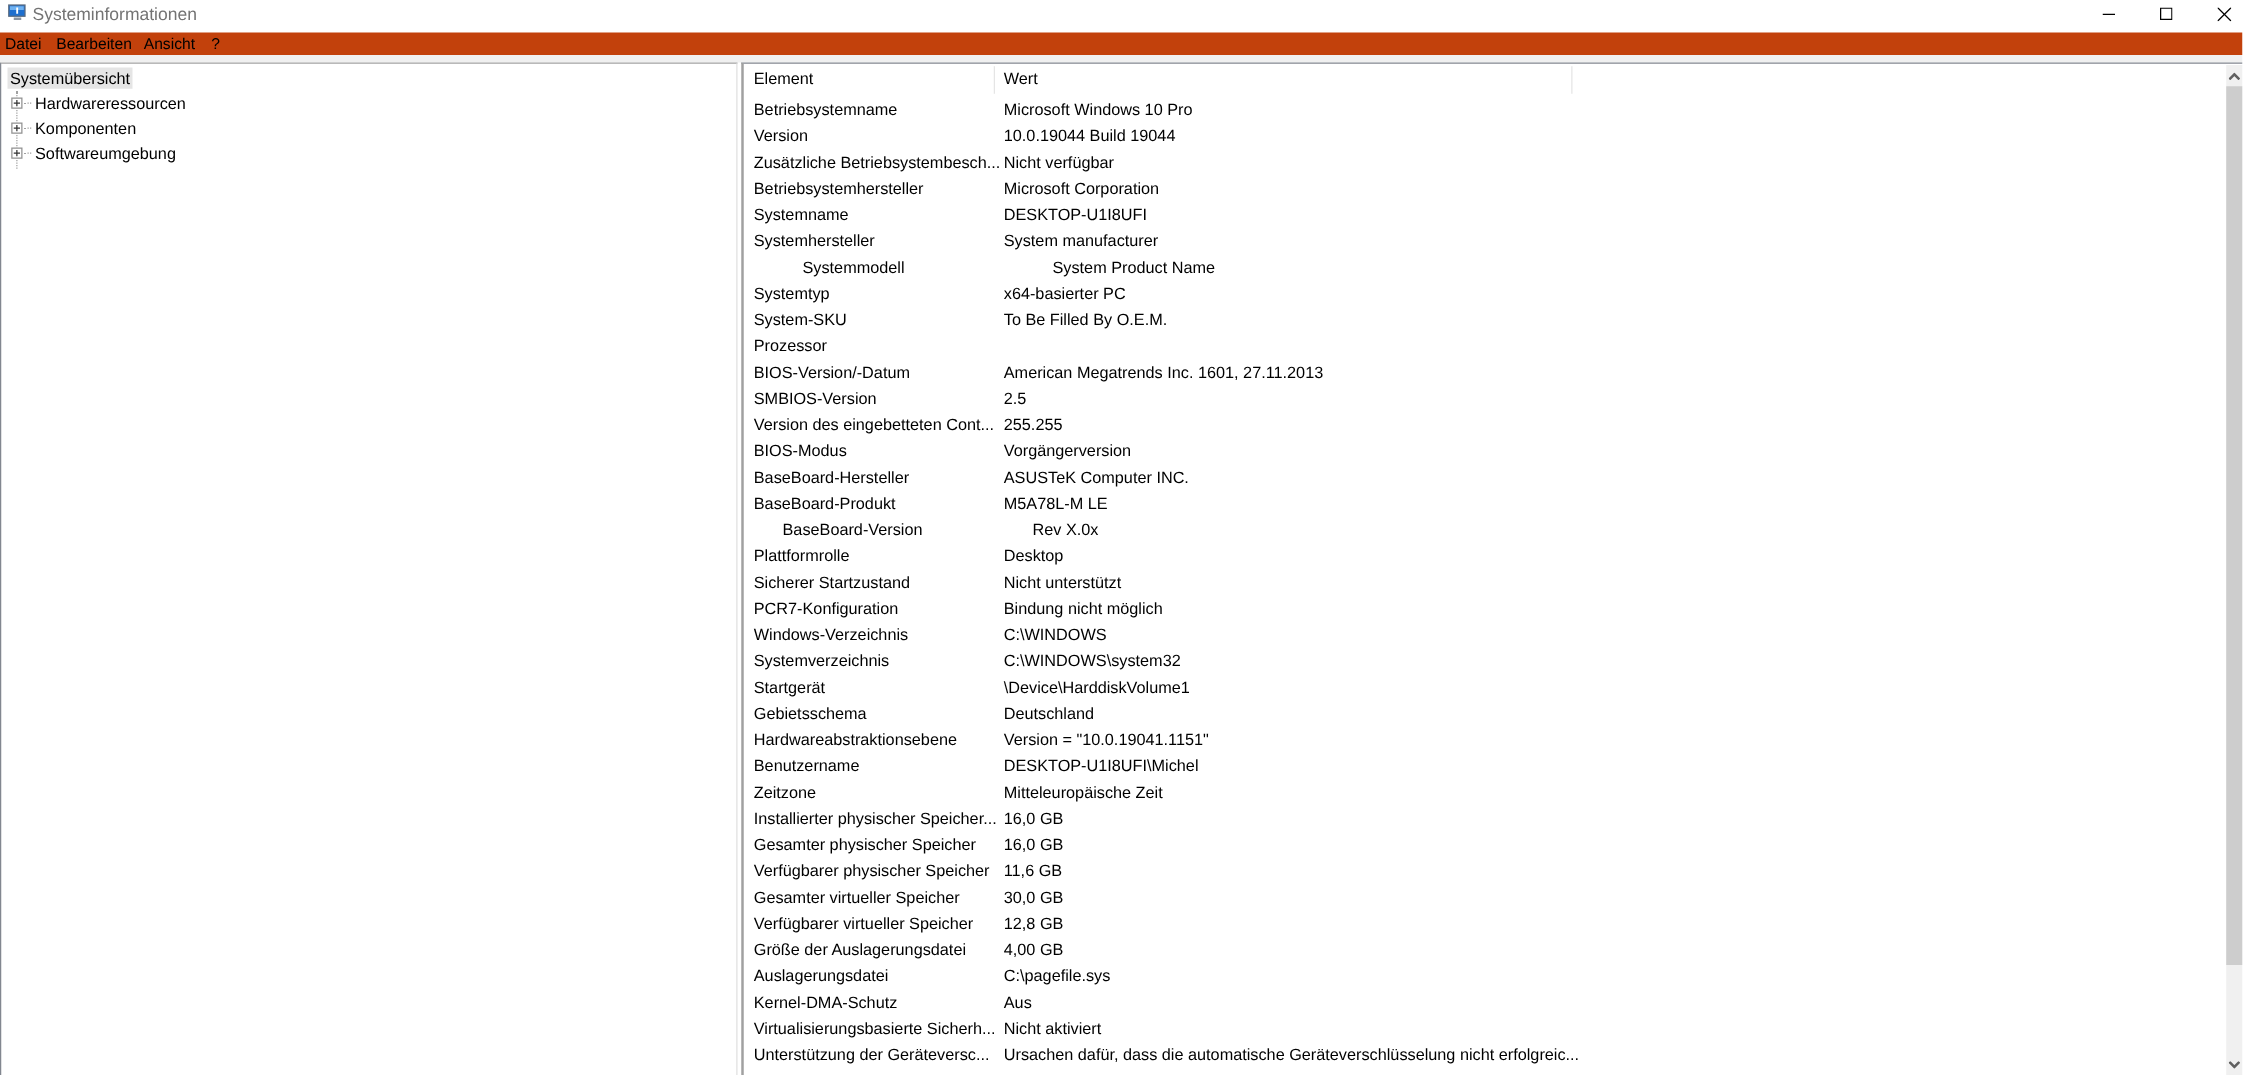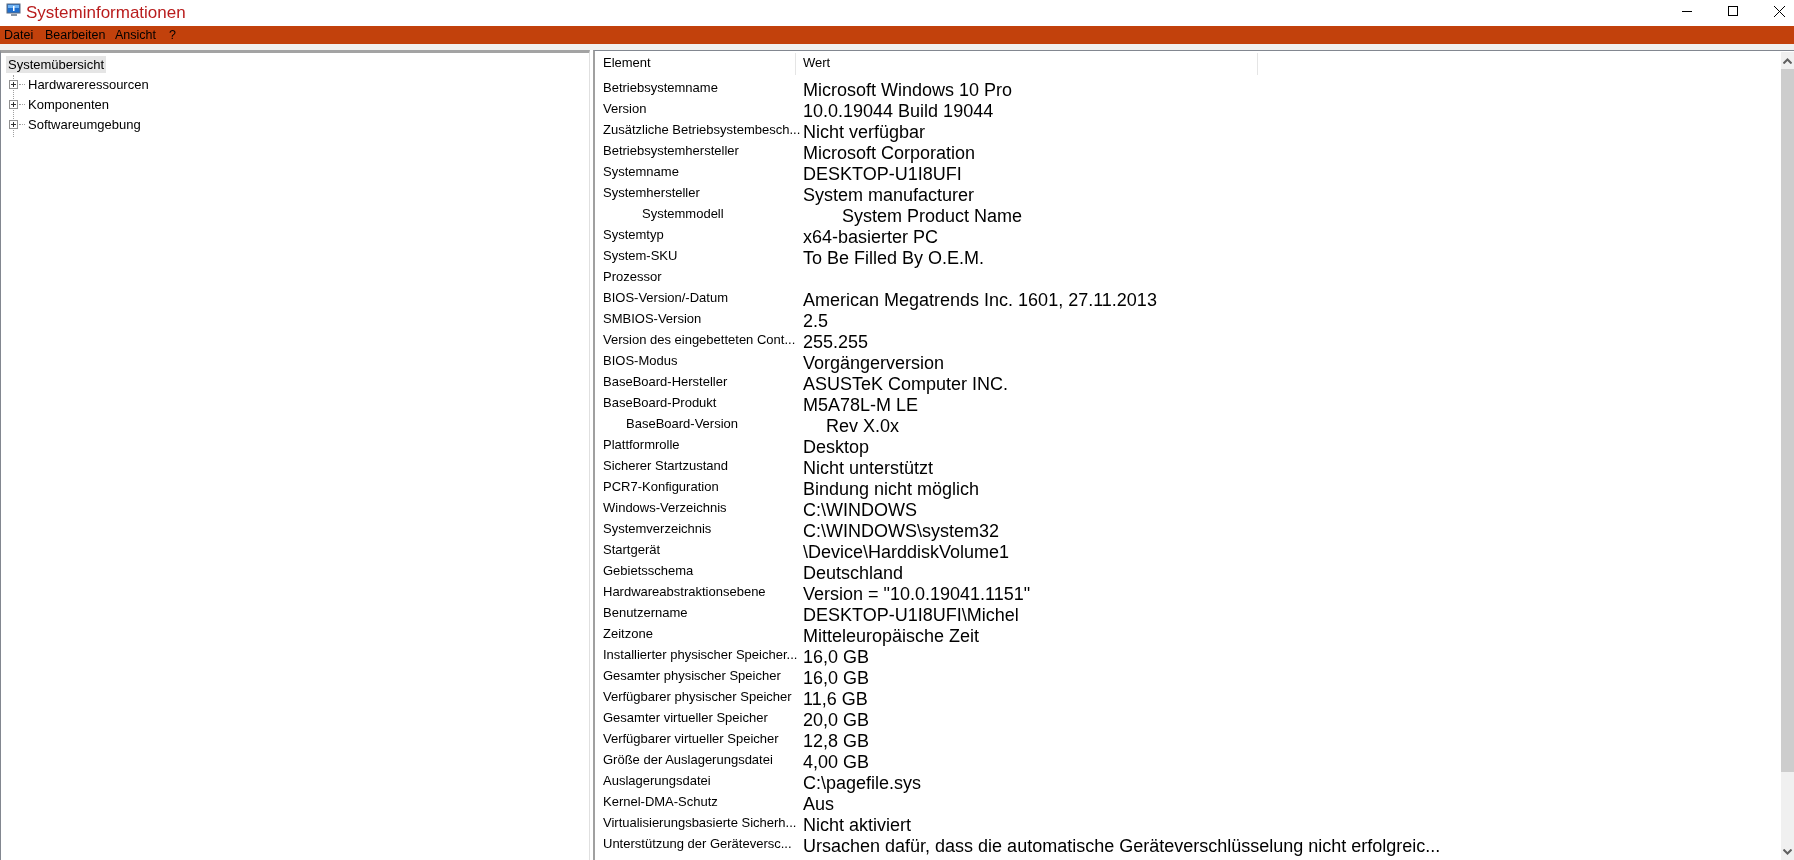--- a/index.html
+++ b/index.html
@@ -3,45 +3,45 @@
 <meta charset="utf-8">
 <style>
   html, body { margin:0; padding:0; }
   body {
     width:1794px; height:860px; overflow:hidden; background:#ffffff;
     font-family:"Liberation Sans", "DejaVu Sans", sans-serif; font-size:13px; color:#000;
     position:relative;
   }
   .titlebar { position:absolute; left:0; top:0; width:1794px; height:22px; background:#fff; }
   .app-icon { position:absolute; left:6px; top:3px; width:16px; height:14px; }
-  .title-text { position:absolute; left:26px; top:3px; font-size:17px; color:#b91c1c; }
+  .title-text { position:absolute; left:26px; top:3px; font-size:14px; color:#737373; }
   .win-btn { position:absolute; top:0; width:46px; height:22px; display:flex; align-items:center; justify-content:center; cursor:default; }
   .win-btn.min { left:1664px; }
   .win-btn.max { left:1710px; }
   .win-btn.close { left:1756px; }
   .menubar { position:absolute; left:0; top:26px; height:18px; width:1794px; background:#c2410c; }
   .menu-item { position:absolute; top:2px; font-size:12.5px; color:#000; }
   .strip { position:absolute; left:0; top:44px; width:1794px; height:6px; background:#f0f0f0; }
   .left-pane { position:absolute; left:0; top:50px; width:590px; height:810px; background:#fff;
-    border-top:3px solid #a3a3a3; border-right:1px solid #e0e0e0; border-left:1px solid #828790; box-sizing:border-box; }
+    border-top:1px solid #a3a3a3; border-right:1px solid #e0e0e0; border-left:1px solid #828790; box-sizing:border-box; }
   .tree-root { position:absolute; left:5px; top:3px; padding:1px 2px; background:#e5e5e5; font-size:13px; }
   .tree-item { position:absolute; left:8px; height:18px; display:flex; align-items:center; font-size:13px; }
   .expander { width:9px; height:9px; border:1px solid #919191; box-sizing:border-box; position:relative; background:#fff; margin-right:1px; }
   .expander:before { content:""; position:absolute; left:1px; top:3px; width:5px; height:1px; background:#333; }
   .expander:after { content:""; position:absolute; left:3px; top:1px; width:1px; height:5px; background:#333; }
   .dots { width:6px; border-top:1px dotted #a0a0a0; margin-right:3px; }
   .tree-vline { position:absolute; left:12px; top:22px; height:62px; border-left:1px dotted #a0a0a0; }
   .right-pane { position:absolute; left:593px; top:50px; width:1201px; height:810px; background:#fff;
     border-top:1px solid #828790; border-left:2px solid #a0a0a0; box-sizing:border-box; overflow:hidden; }
   .list-header { position:absolute; left:0; top:1px; height:22px; width:1190px; }
   .hdr-cell { position:absolute; top:0; height:22px; line-height:22px; font-size:13px; color:#000; }
   .hdr-div { position:absolute; top:1px; width:1px; height:22px; background:#e5e5e5; }
   .row { position:absolute; left:0; height:21px; width:1180px; }
   .cell-el { position:absolute; left:8px; top:2px; white-space:nowrap; font-size:13px; }
-  .cell-val { position:absolute; left:208px; top:2px; white-space:nowrap; font-size:18px; }
+  .cell-val { position:absolute; left:208px; top:2px; white-space:nowrap; font-size:13px; }
   .scrollbar { position:absolute; left:1781px; top:52px; width:13px; height:808px; background:#f0f0f0; }
   .sb-up { position:absolute; left:0; top:0; width:13px; height:17px; display:flex; align-items:center; justify-content:center; }
   .sb-thumb { position:absolute; left:0; top:17px; width:13px; height:703px; background:#cdcdcd; }
   .sb-down { position:absolute; left:0; bottom:0; width:13px; height:17px; display:flex; align-items:center; justify-content:center; }
 </style>
 </head>
 <body>
 
 <div class="titlebar">
   <svg class="app-icon" viewBox="0 0 16 14">
@@ -219,21 +219,21 @@
       <div class="row" style="top: 615px;">
         <span class="cell-el">Gesamter physischer Speicher</span>
         <span class="cell-val">16,0 GB</span>
       </div>
       <div class="row" style="top: 636px;">
         <span class="cell-el">Verfügbarer physischer Speicher</span>
         <span class="cell-val">11,6 GB</span>
       </div>
       <div class="row" style="top: 657px;">
         <span class="cell-el">Gesamter virtueller Speicher</span>
-        <span class="cell-val">20,0 GB</span>
+        <span class="cell-val">30,0 GB</span>
       </div>
       <div class="row" style="top: 678px;">
         <span class="cell-el">Verfügbarer virtueller Speicher</span>
         <span class="cell-val">12,8 GB</span>
       </div>
       <div class="row" style="top: 699px;">
         <span class="cell-el">Größe der Auslagerungsdatei</span>
         <span class="cell-val">4,00 GB</span>
       </div>
       <div class="row" style="top: 720px;">

